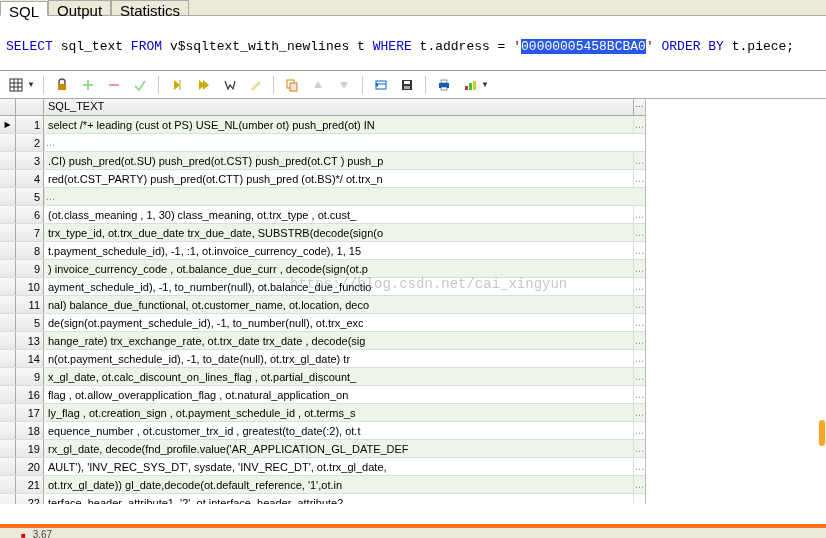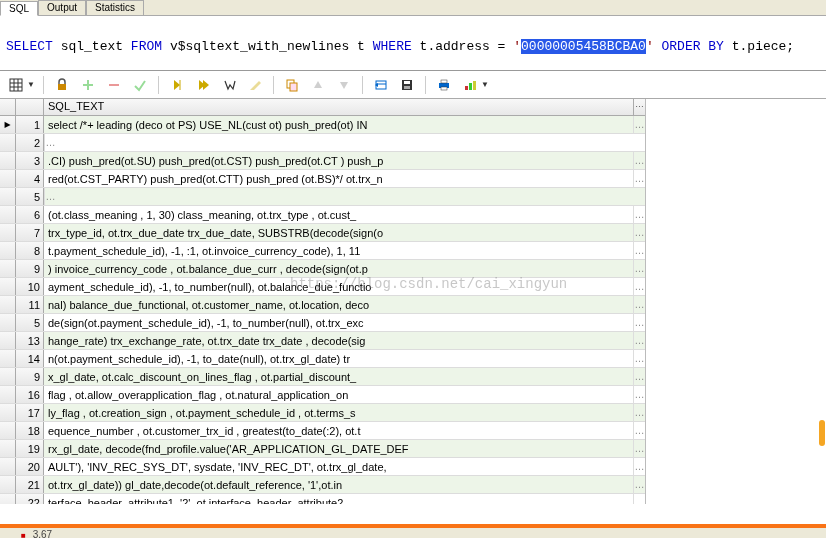--- a/index.html
+++ b/index.html
@@ -8,21 +8,21 @@
   font-size: 11px;
   background: #fff;
   width: 826px;
   height: 538px;
   overflow: hidden;
   position: relative;
 }
 .tabs { display: flex; height: 16px; border-bottom: 1px solid #aaa; background: #ece9d8; }
 .tab {
   padding: 1px 8px;
-  font-size: 10px;
+  font-size: 15px;
   border: 1px solid #aaa;
   border-bottom: none;
   background: #ece9d8;
   margin-right: 0;
   cursor: pointer;
 }
 .tab.active { background: #fff; border-bottom: 1px solid #fff; position: relative; top: 1px; }
 .editor {
   padding: 8px 6px;
   font-family: 'Courier New', monospace;
@@ -293,21 +293,21 @@
     <div class="grid-header">
       <div class="gh-rowh"></div>
       <div class="gh-numh"></div>
       <div class="gh-col">SQL_TEXT</div>
       <div class="gh-elip">…</div>
     </div>
     <div class="grid-body" id="grid-body">
         <div class="grid-row">
           <div class="gr-rowh">▶</div>
           <div class="gr-num">1</div>
-          <div class="gr-cell">select /*+ leading (deco ot PS) USE_NL(cust ot) push_pred(ot) IN</div>
+          <div class="gr-cell">select /*+ leading (cust ot PS) USE_NL(umber ot) push_pred(ot) IN</div>
           <div class="gr-elip">…</div>
         </div>
         <div class="grid-row">
           <div class="gr-rowh"></div>
           <div class="gr-num">2</div>
           <div class="gr-elip">…</div>
         </div>
         <div class="grid-row">
           <div class="gr-rowh"></div>
           <div class="gr-num">3</div>
@@ -333,21 +333,21 @@
         </div>
         <div class="grid-row">
           <div class="gr-rowh"></div>
           <div class="gr-num">7</div>
           <div class="gr-cell">trx_type_id, ot.trx_due_date trx_due_date, SUBSTRB(decode(sign(o</div>
           <div class="gr-elip">…</div>
         </div>
         <div class="grid-row">
           <div class="gr-rowh"></div>
           <div class="gr-num">8</div>
-          <div class="gr-cell">t.payment_schedule_id), -1, :1, ot.invoice_currency_code), 1, 11</div>
+          <div class="gr-cell">t.payment_schedule_id), -1, :1, ot.invoice_currency_code), 1, 15</div>
           <div class="gr-elip">…</div>
         </div>
         <div class="grid-row">
           <div class="gr-rowh"></div>
           <div class="gr-num">9</div>
           <div class="gr-cell">) invoice_currency_code , ot.balance_due_curr , decode(sign(ot.p</div>
           <div class="gr-elip">…</div>
         </div>
         <div class="grid-row">
           <div class="gr-rowh"></div>

